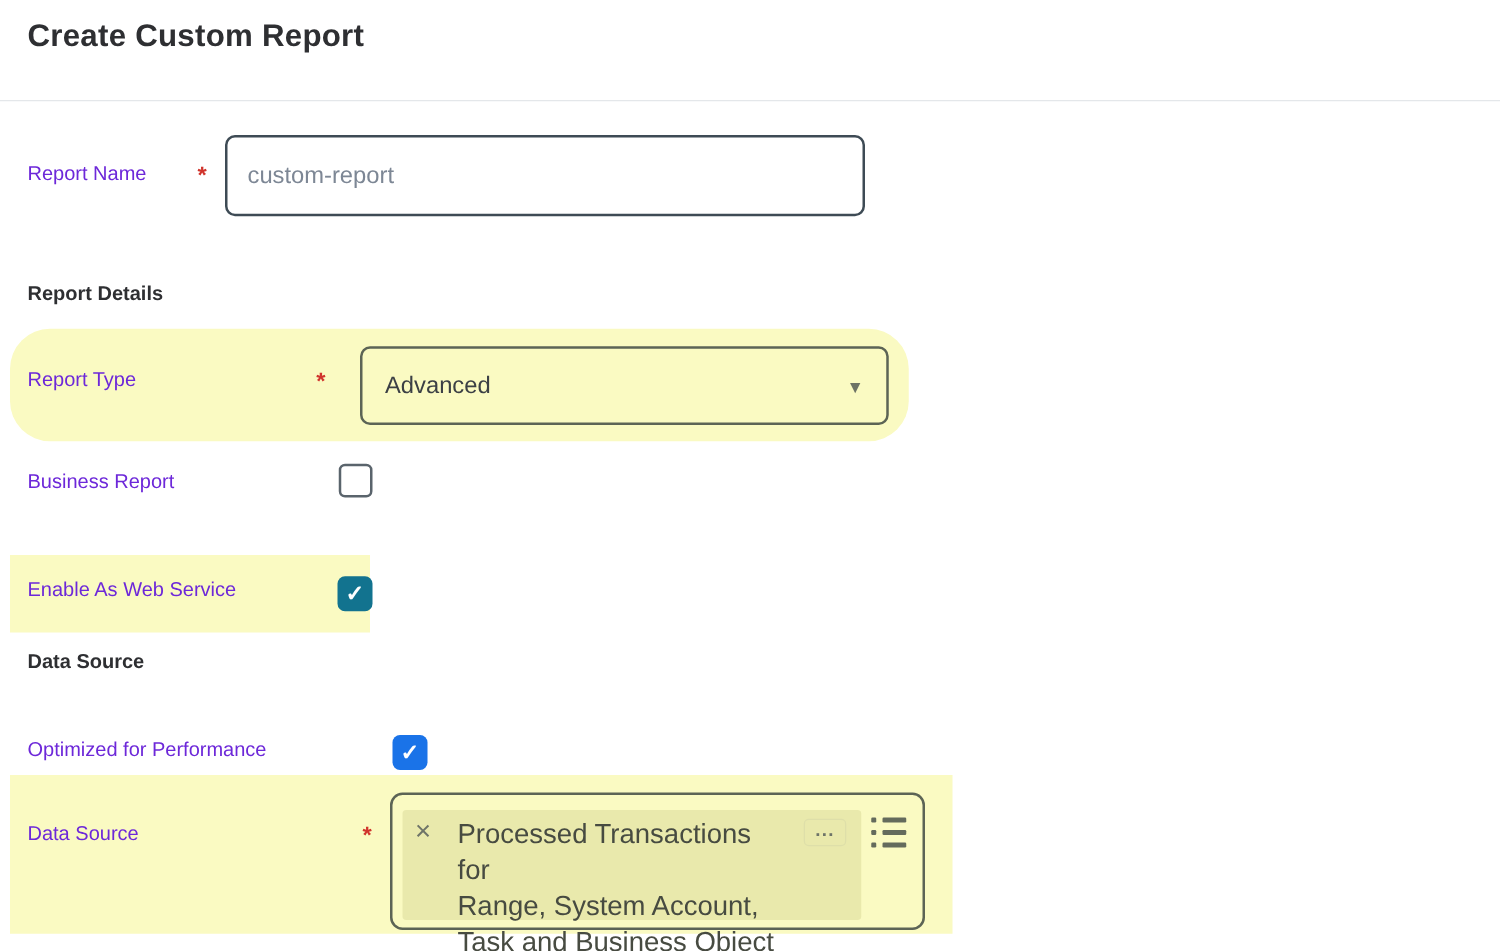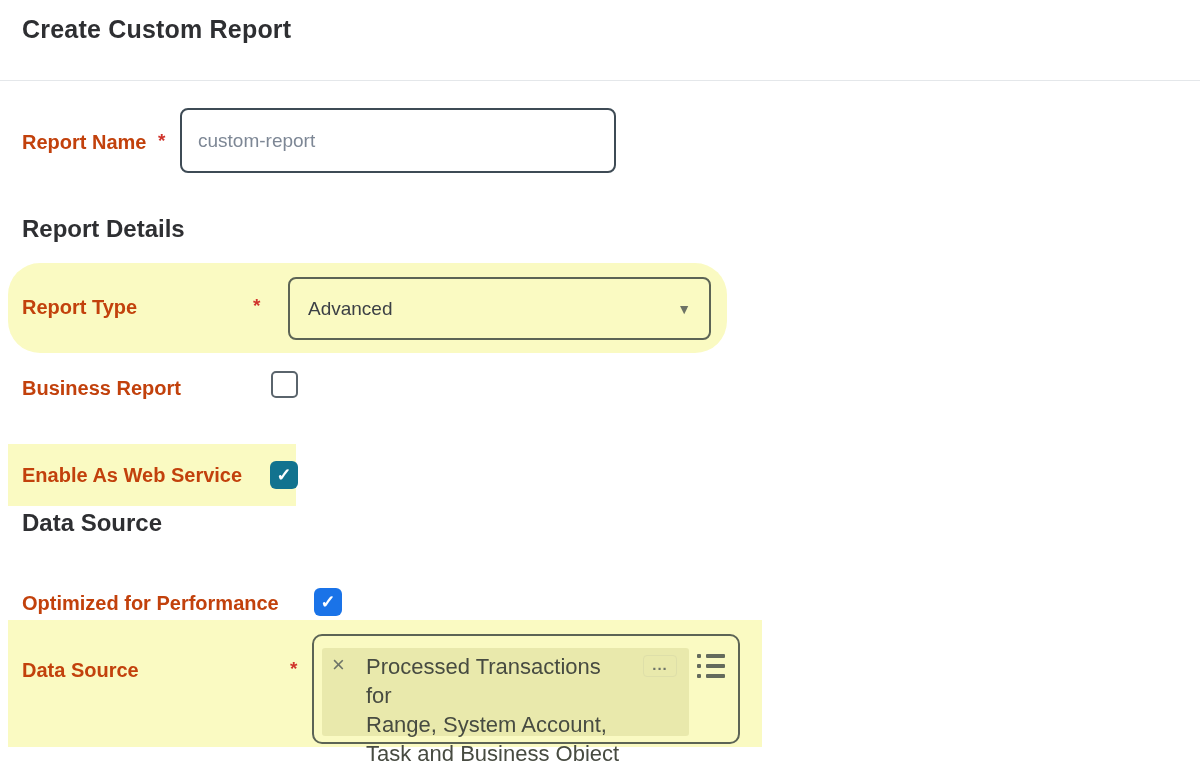--- a/index.html
+++ b/index.html
@@ -14,30 +14,30 @@
   .abs { position:absolute; }
 
   .page-title {
     left:22px; top:15px;
     font-size:25px; font-weight:700; color:#2e2f32; letter-spacing:.2px;text-align:right;
   }
   .divider {
     left:0; top:80px; width:1200px; height:1px; background:#e4e7ea;
   }
 
-  .field-label { font-size:20px; font-weight:700; color:#c2410c; white-space:nowrap; }
+  .field-label { font-size:16px; font-weight:400; color:#6d28d9; white-space:nowrap; }
   .req { color:var(--required-red,#d0342c); font-size:19px; font-weight:700; }
 
   .section-heading {
-    font-size:24px; font-weight:700; color:#2e2f32;
+    font-size:16px; font-weight:700; color:#2e2f32;margin-top:12px;
   }
 
   
   .report-name-input {
-    left:180px; top:108px; width:436px; height:65px;
+    left:180px; top:108px; width:512px; height:65px;
     border:2px solid #3e4b55; border-radius:8px;
     background:#fff;
     font-family:"Liberation Sans", sans-serif;
     font-size:19px; color:#7d8795;
     padding:0 16px; outline:none;
   }
 
   .row-highlight { background:var(--highlight-yellow,#fafac2); }
 
   

